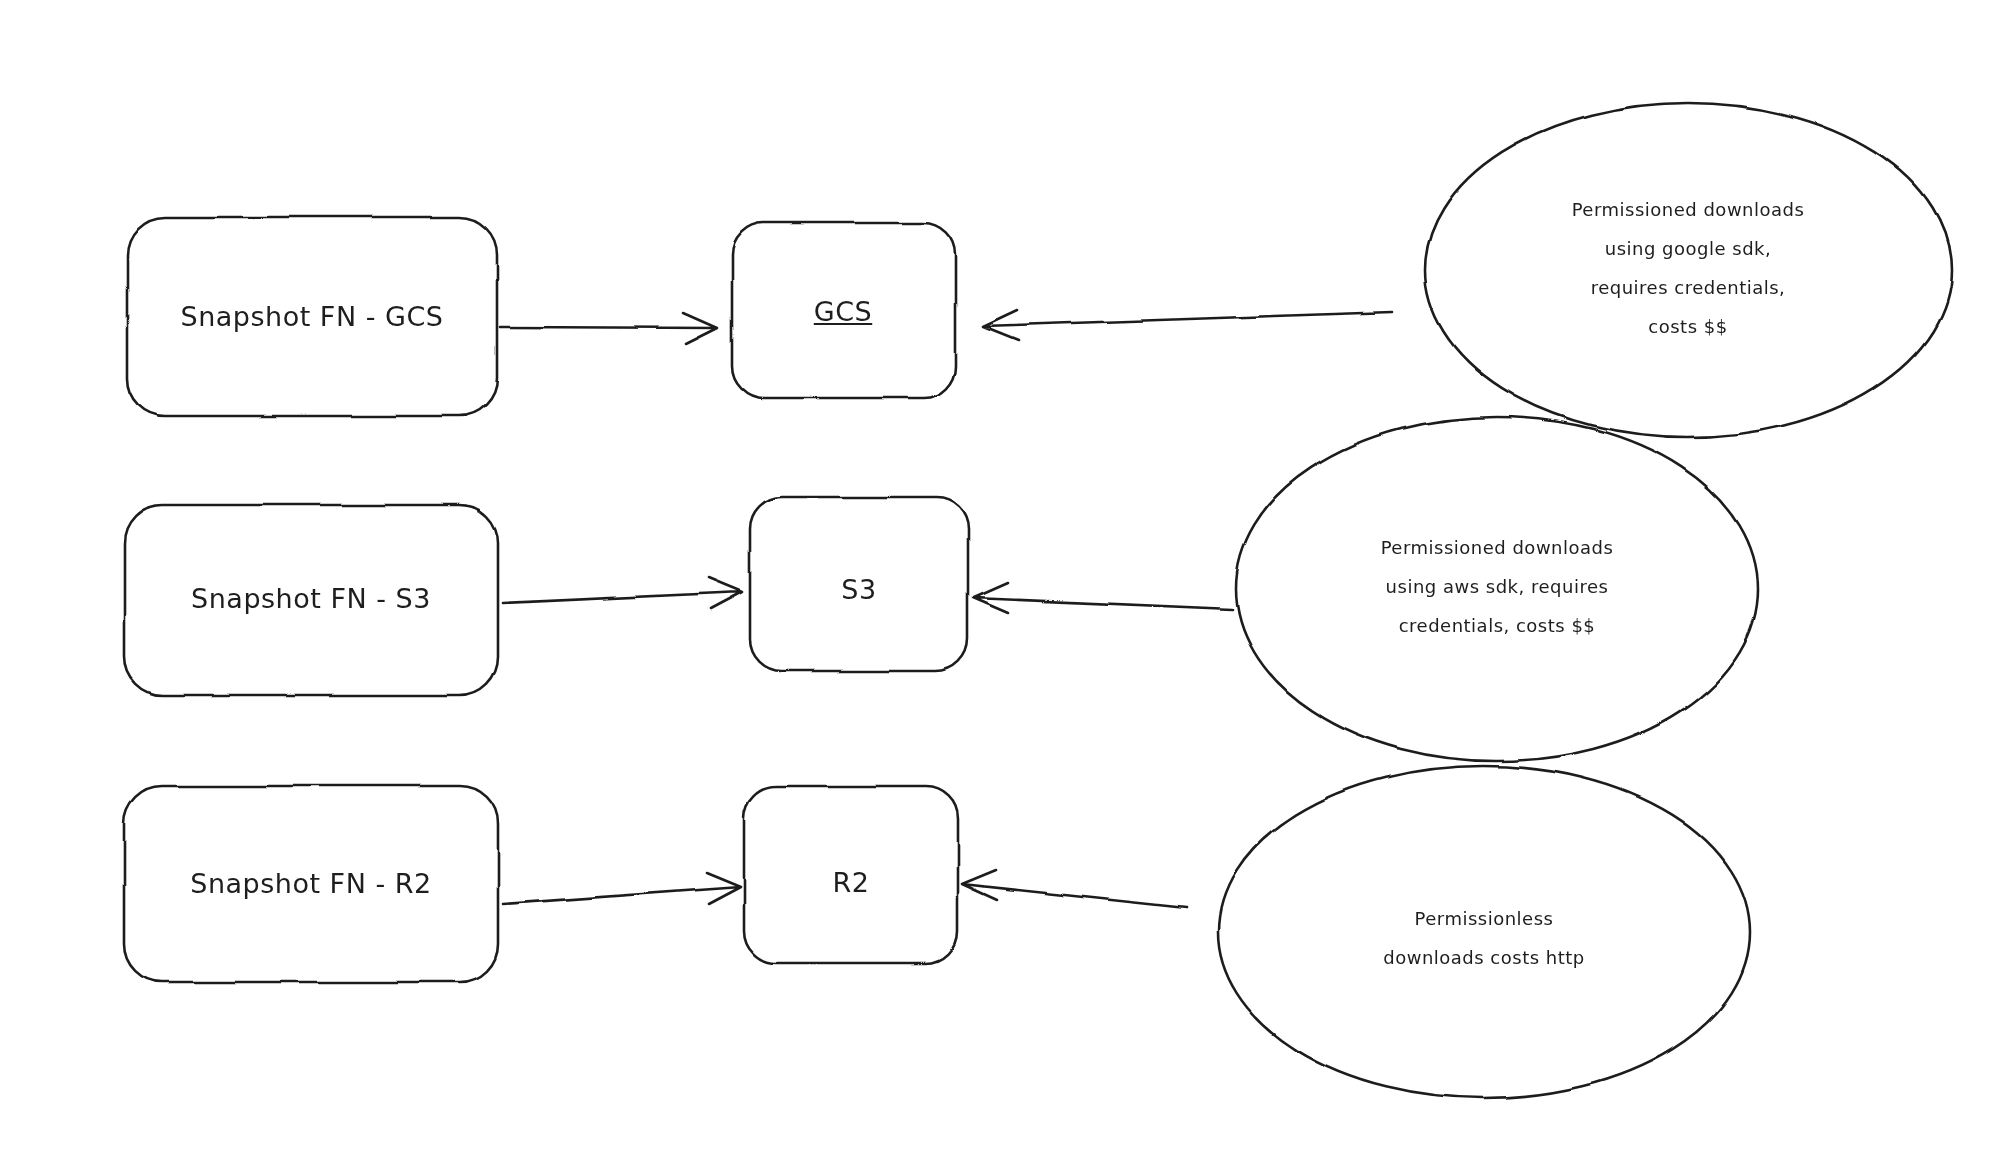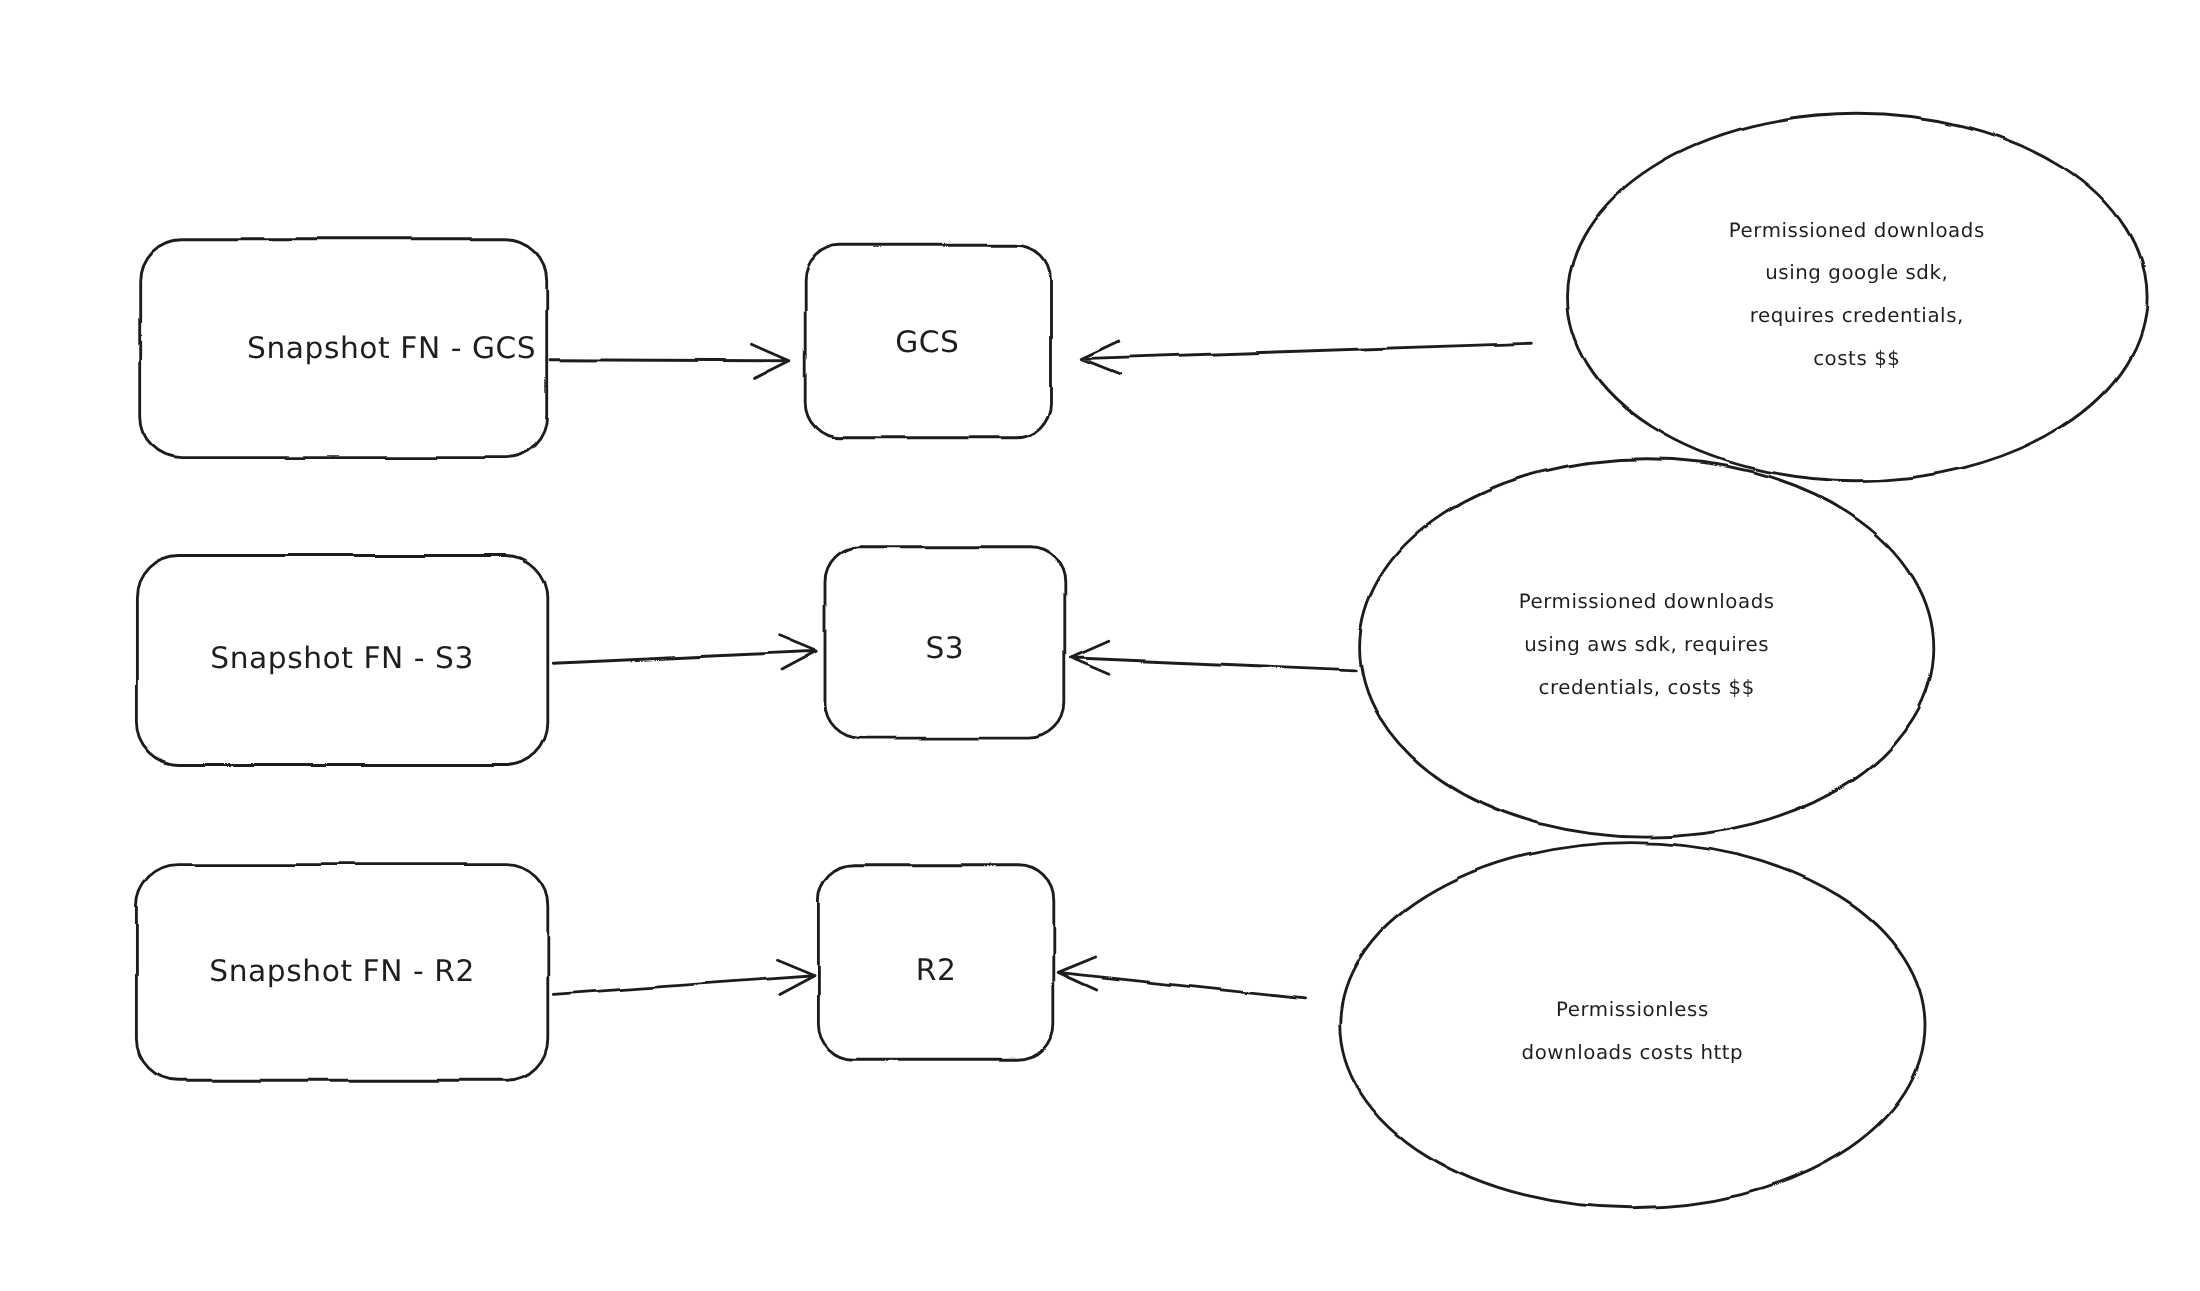--- a/index.html
+++ b/index.html
@@ -63,22 +63,22 @@
       <path d="M1232 609 L974 598 M1008 583 L974 598 L1009 613" fill="none"></path>
 
       <rect x="124" y="786" width="374" height="196" rx="38"></rect>
       <rect x="744" y="787" width="214" height="176" rx="32"></rect>
       <ellipse cx="1484" cy="932" rx="266" ry="166"></ellipse>
       <path d="M503 904 L740 887 M706 873 L740 887 L708 904" fill="none"></path>
       <path d="M1186 908 L962 884 M996 870 L962 884 L997 900" fill="none"></path>
     </g>
   </svg>
 
-  <div class="label" style="left:312px; top:317px;margin-left:44px;">Snapshot FN - GCS</div>
-  <div class="label" style="left:843px; top:312px;">GCS</div>
+  <div class="label" style="left:312px; top:317px;">Snapshot FN - GCS</div>
+  <div class="label" style="left:843px; top:312px;text-decoration:underline;">GCS</div>
   <div class="label note" style="left:1688px; top:268px;">Permissioned downloads
 using google sdk,
 requires credentials,
 costs $$</div>
 
   <div class="label" style="left:311px; top:599px;">Snapshot FN - S3</div>
   <div class="label" style="left:859px; top:590px;">S3</div>
   <div class="label note" style="left:1497px; top:586px;">Permissioned downloads
 using aws sdk, requires
 credentials, costs $$</div>

